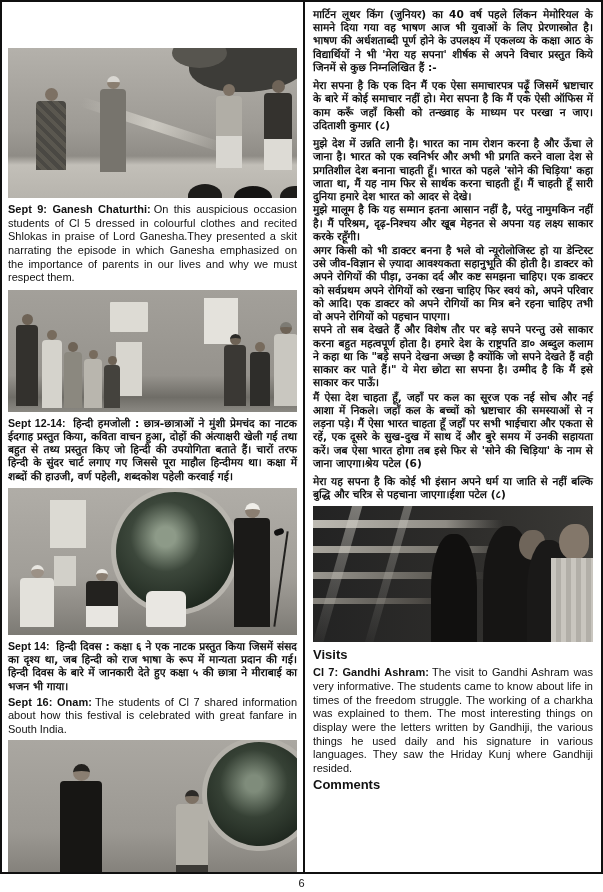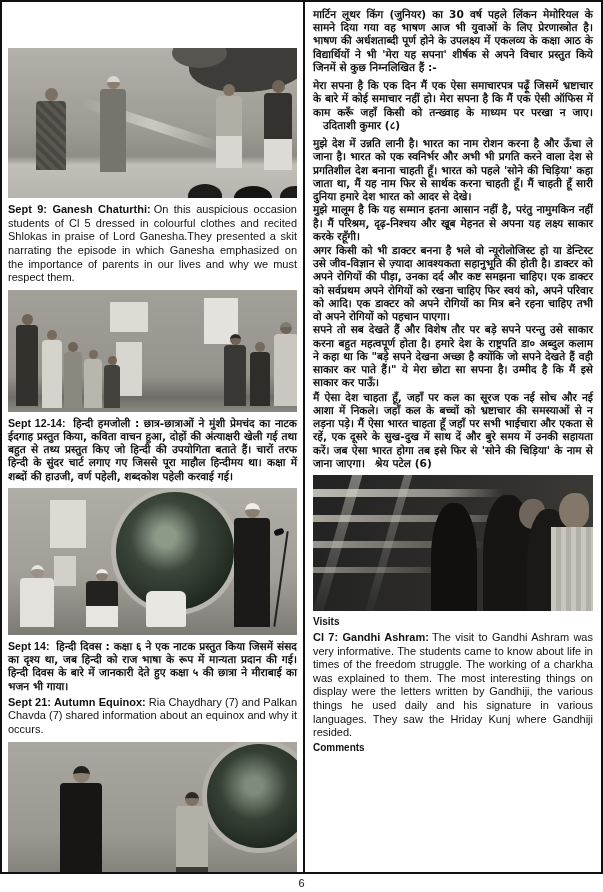--- a/index.html
+++ b/index.html
@@ -10,22 +10,22 @@
   .col { height: 100%; overflow: hidden; }
   .col-left  { width: 301px; padding: 6px 6px 4px 6px; margin-top: 40px; }
   .col-right { width: 298px; border-left: 2px solid #101010; padding: 6px 8px 4px 8px; }
 
   .para { font-size: 11px; line-height: 1.24; text-align: justify; margin-bottom: 5px; }
   .para b { margin-right: 3px; }
   .hindi { font-family: "DejaVu Sans", sans-serif; font-weight: 600;
            font-size: 10.6px; line-height: 1.25; text-align: justify; }
   .pre { white-space: pre-line; }
   .author-line { display: block; text-align: right; padding-right: 28px; font-weight: 700; }
-  .author-inline { margin-left: 10px; font-weight: 700; white-space: nowrap; }
-  .heading { font-size: 10px; font-weight: 700; margin: 4px 0 4px 0; }
+  .author-inline { margin-left: 0; font-weight: 700; white-space: nowrap; }
+  .heading { font-size: 13px; font-weight: 700; margin: 4px 0 4px 0; }
 
   .photo { position: relative; overflow: hidden; width: 100%; background: #a8a5a0; margin-bottom: 5px; }
   .photo * { position: absolute; }
   .person { display: flex; flex-direction: column; align-items: center; position: absolute; }
   .person .head  { position: static; border-radius: 50%; flex: none; }
   .person .torso { position: static; width: 100%; flex: 1; border-radius: 4px 4px 0 0; }
 
   .pagenum { position: absolute; left: 0; top: 877px; width: 603px;
              text-align: center; font-size: 11px; color: #111; }
 </style>
@@ -125,57 +125,60 @@
           <div class="torso" style="background:#1b1a18;"></div>
         </div>
       <div style="left:272px; bottom:8px; width:2px; height:96px; background:#22211f; transform:rotate(8deg);"></div>
       <div style="left:266px; bottom:100px; width:10px; height:6px; background:#111; border-radius:3px; transform:rotate(-20deg);"></div>
     </div>
 
     <p class="para hindi" lang="hi" style="margin-bottom:3px;">
       <b style="font-family:'Liberation Sans',sans-serif;">Sept 14:</b> <span>हिन्दी दिवस : कक्षा ६ ने एक नाटक प्रस्तुत किया जिसमें संसद का दृश्य था, जब हिन्दी को राज भाषा के रूप में मान्यता प्रदान की गई। हिन्दी दिवस के बारे में जानकारी देते हुए कक्षा ५ की छात्रा ने मीराबाई का भजन भी गाया।</span>
     </p>
 
-
-    <p class="para">
-      <b>Sept 21: Autumn Equinox:</b><span>Ria Chaydhary (7) and Palkan Chavda (7) shared information about an equinox  and why it occurs.</span>
-    </p>
+    <p class="para" style="margin-bottom:3px;">
+      <b>Sept 16: Onam:</b><span>The students of Cl 7 shared information about how this festival is celebrated with great fanfare in South India.</span>
+    </p>
+
 
     <div class="photo" style="height:148px; background:linear-gradient(180deg,#aaa7a1 0%,#9b9892 62%,#88857f 85%,#7b7973 100%);" title="Two boys presenting on the Autumn Equinox, one in a dark suit and one in a light shirt, before a wall with a circular window">
       <div style="right:-14px; top:2px; width:104px; height:104px; border-radius:50%; background:radial-gradient(circle at 45% 40%, #7f8c7b 0 10%, #364135 40%, #1c241c 80%); box-shadow:0 0 0 5px #b4b1aa;"></div>
       <div class="person" style="left:52px; bottom:6px; width:42px; height:118px;">
           <div class="head" style="width:17px;height:17px;background:#8a7e71;border-top:7px solid #23211e;"></div>
           <div class="torso" style="background:#17161 4;background:#171614;"></div>
         </div>
       <div class="person" style="left:168px; bottom:6px; width:32px; height:92px;">
           <div class="head" style="width:14px;height:14px;background:#7d7164;border-top:6px solid #2c2a27;"></div>
           <div class="torso" style="background:linear-gradient(180deg,#b3b0a8 0 78%,#3c3a36 78% 100%);"></div>
         </div>
     </div>
   </div>
 
   <div class="col col-right">
 
 
-    <p class="para hindi" lang="hi">मार्टिन लूथर किंग (जुनियर) का 30 वर्ष पहले लिंकन मेमोरियल के सामने दिया गया वह भाषण आज भी युवाओं के लिए प्रेरणास्त्रोत है। भाषण की अर्धशताब्दी पूर्ण होने के उपलक्ष्य में एकलव्य के कक्षा आठ के विद्यार्थियों ने भी 'मेरा यह सपना' शीर्षक से अपने विचार प्रस्तुत किये जिनमें से कुछ निम्नलिखित हैं :-</p>
+    <p class="para hindi" lang="hi">मार्टिन लूथर किंग (जुनियर) का 40 वर्ष पहले लिंकन मेमोरियल के सामने दिया गया वह भाषण आज भी युवाओं के लिए प्रेरणास्त्रोत है। भाषण की अर्धशताब्दी पूर्ण होने के उपलक्ष्य में एकलव्य के कक्षा आठ के विद्यार्थियों ने भी 'मेरा यह सपना' शीर्षक से अपने विचार प्रस्तुत किये जिनमें से कुछ निम्नलिखित हैं :-</p>
 
     <p class="para hindi" lang="hi">
       <span>मेरा सपना है कि एक दिन मैं एक ऐसा समाचारपत्र पढ़ूँ जिसमें भ्रष्टाचार के बारे में कोई समाचार नहीं हो। मेरा सपना है कि मैं एक ऐसी ऑफिस में काम करूँ जहाँ किसी को तन्ख्वाह के माध्यम पर परखा न जाए।</span><span class="author-inline">उदिताशी कुमार (८)</span>
     </p>
 
     <p class="para hindi pre" lang="hi" style="margin-bottom:1px;">मुझे देश में उन्नति लानी है। भारत का नाम रोशन करना है और ऊँचा ले जाना है। भारत को एक स्वनिर्भर और अभी भी प्रगति करने वाला देश से प्रगतिशील देश बनाना चाहती हूँ। भारत को पहले 'सोने की चिड़िया' कहा जाता था, मैं यह नाम फिर से सार्थक करना चाहती हूँ। मैं चाहती हूँ सारी दुनिया हमारे देश भारत को आदर से देखे।
 मुझे मालूम है कि यह सम्मान इतना आसान नहीं है, परंतु नामुमकिन नहीं है। मैं परिश्रम, दृढ़-निश्चय और खूब मेहनत से अपना यह लक्ष्य साकार करके रहूँगी।</p>
 
     <p class="para hindi pre" lang="hi" style="margin-bottom:1px;">अगर किसी को भी डाक्टर बनना है भले वो न्यूरोलोजिस्ट हो या डेन्टिस्ट उसे जीव-विज्ञान से ज़्यादा आवश्यकता सहानुभूति की होती है। डाक्टर को अपने रोगियों की पीड़ा, उनका दर्द और कष्ट समझना चाहिए। एक डाक्टर को सर्वप्रथम अपने रोगियों को रखना चाहिए फिर स्वयं को, अपने परिवार को आदि। एक डाक्टर को अपने रोगियों का मित्र बने रहना चाहिए तभी वो अपने रोगियों को पहचान पाएगा।
 सपने तो सब देखते हैं और विशेष तौर पर बड़े सपने परन्तु उसे साकार करना बहुत महत्वपूर्ण होता है। हमारे देश के राष्ट्रपति डा० अब्दुल कलाम ने कहा था कि "बड़े सपने देखना अच्छा है क्योंकि जो सपने देखते हैं वही साकार कर पाते हैं।" ये मेरा छोटा सा सपना है। उम्मीद है कि मैं इसे साकार कर पाऊँ।</p>
 
     <p class="para hindi" lang="hi">
       <span>मैं ऐसा देश चाहता हूँ, जहाँ पर कल का सूरज एक नई सोच और नई आशा में निकले। जहाँ कल के बच्चों को भ्रष्टाचार की समस्याओं से न लड़ना पड़े। मैं ऐसा भारत चाहता हूँ जहाँ पर सभी भाईचारा और एकता से रहें, एक दूसरे के सुख-दुख में साथ दें और बुरे समय में उनकी सहायता करें। जब ऐसा भारत होगा तब इसे फिर से 'सोने की चिड़िया' के नाम से जाना जाएगा।</span><span class="author-inline">श्रेय पटेल (6)</span>
     </p>
 
+    <p class="para hindi" lang="hi">
+      <span>मेरा यह सपना है कि कोई भी इंसान अपने धर्म या जाति से नहीं बल्कि बुद्धि और चरित्र से पहचाना जाएगा।</span><span class="author-inline">ईशा पटेल (८)</span>
+    </p>
 
     <div class="photo" style="height:136px; background:linear-gradient(90deg,#232323 0%,#2e2d2b 55%,#3a3936 100%); margin-top:3px;" title="Students viewing glass display cases of exhibits during the visit to Gandhi Ashram">
       <div style="left:0; top:14px; width:190px; height:8px; background:linear-gradient(90deg,#bdbab2,#8e8b84 70%,transparent);"></div>
       <div style="left:0; top:40px; width:205px; height:7px; background:linear-gradient(90deg,#a8a59d,#767younger3 70%,transparent); background:linear-gradient(90deg,#a8a59d,#76736c 70%,transparent);"></div>
       <div style="left:0; top:66px; width:175px; height:7px; background:linear-gradient(90deg,#99968f,#5f5c56 70%,transparent);"></div>
       <div style="left:0; top:92px; width:150px; height:6px; background:linear-gradient(90deg,#89867f,#4e4b46 70%,transparent);"></div>
       <div style="left:18px; top:-6px; width:10px; height:160px; background:linear-gradient(180deg,#d6d3cb,transparent); transform:rotate(16deg); opacity:.5;"></div>
       <div style="left:70px; top:-6px; width:8px; height:160px; background:linear-gradient(180deg,#cfccc4,transparent); transform:rotate(16deg); opacity:.4;"></div>
       <div style="left:118px; top:28px; width:46px; height:120px; background:#11100f; border-radius:45% 45% 0 0;"></div>
       <div style="left:170px; top:20px; width:50px; height:128px; background:#161514; border-radius:45% 45% 0 0;"></div>

